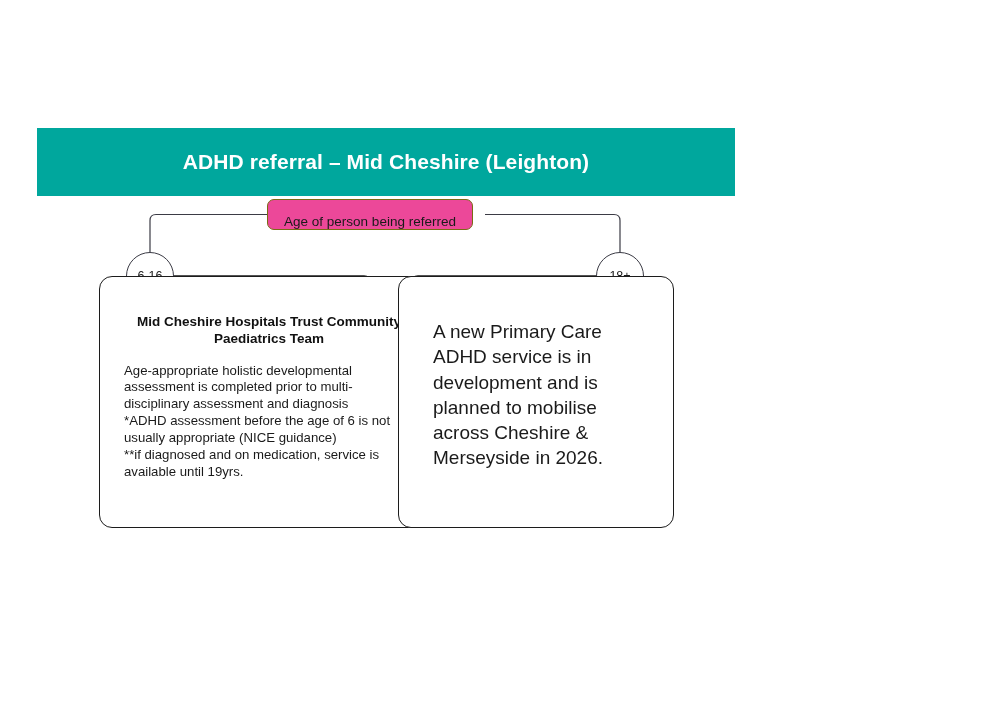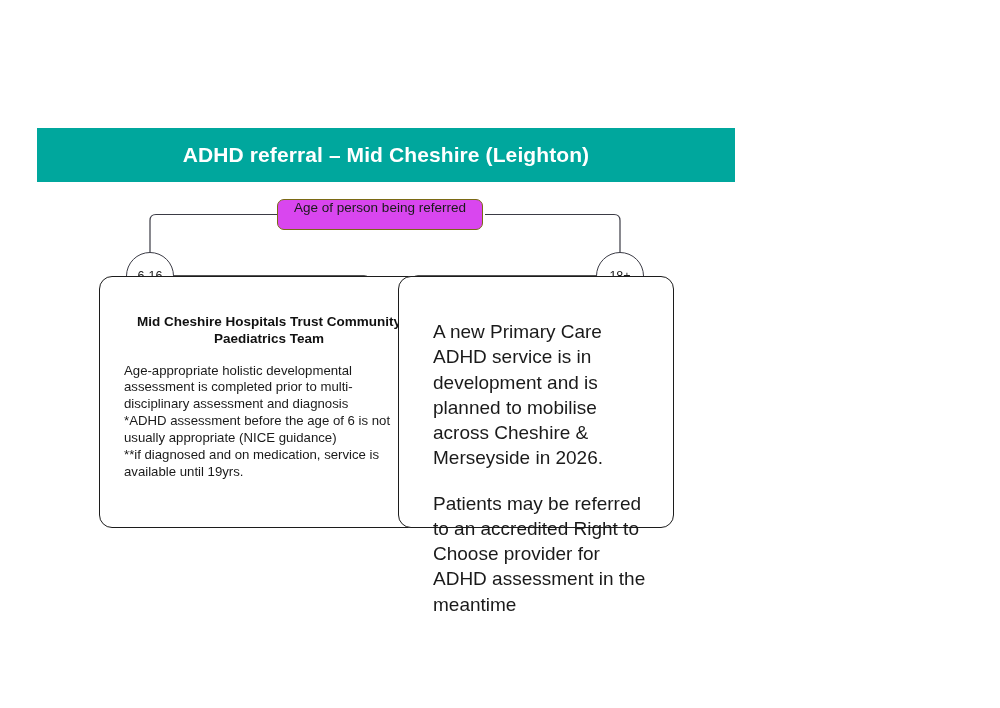--- a/index.html
+++ b/index.html
@@ -22,21 +22,21 @@
     width: 1000px;
     height: 708px;
   }
 
   
   .header-banner {
     position: absolute;
     left: 37px;
     top: 128px;
     width: 698px;
-    height: 54px;
+    height: 68px;
     background: #00a79d;
     display: flex;
     align-items: center;
     justify-content: center;
     box-sizing: border-box;
   }
   .header-title {
     color: #ffffff;
     font-size: 21px;
     font-weight: bold;
@@ -51,29 +51,29 @@
     left: 0;
     top: 0;
     width: 1000px;
     height: 708px;
     pointer-events: none;
   }
 
   
   .decision-node {
     position: absolute;
-    left: 277px;
+    left: 267px;
     top: 199px;
     width: 206px;
     height: 31px;
-    background: #d946ef;
+    background: #ec4899;
     border: 1px solid #7a6a14;
     border-radius: 7px;
     display: flex;
-    align-items: flex-start;
+    align-items: flex-end;
     justify-content: center;
     box-sizing: border-box;
   }
   .decision-node-label {
     font-size: 13.5px;
     color: #1a1a1a;
     white-space: nowrap;
   }
 
   
@@ -177,16 +177,15 @@
     <span class="age-circle-label">18+</span>
   </div>
 
   <div class="content-box" id="box-paediatrics">
     <div class="box-heading">Mid Cheshire Hospitals Trust Community Paediatrics Team</div>
     <div class="box-body-centered">Age-appropriate holistic developmental assessment is completed prior to multi-disciplinary assessment and diagnosis<br>*ADHD assessment before the age of 6 is not usually appropriate (NICE guidance)<br>**if diagnosed and on medication, service is available until 19yrs.</div>
   </div>
 
   <div class="content-box" id="box-primarycare">
     <div class="box-body-left">A new Primary Care ADHD service is in development and is planned to mobilise across Cheshire &amp; Merseyside in 2026.</div>
-    <div class="box-body-left">Patients may be referred to an accredited Right to Choose provider for ADHD assessment in the meantime</div>
   </div>
 
 </div>
 
 </body></html>

